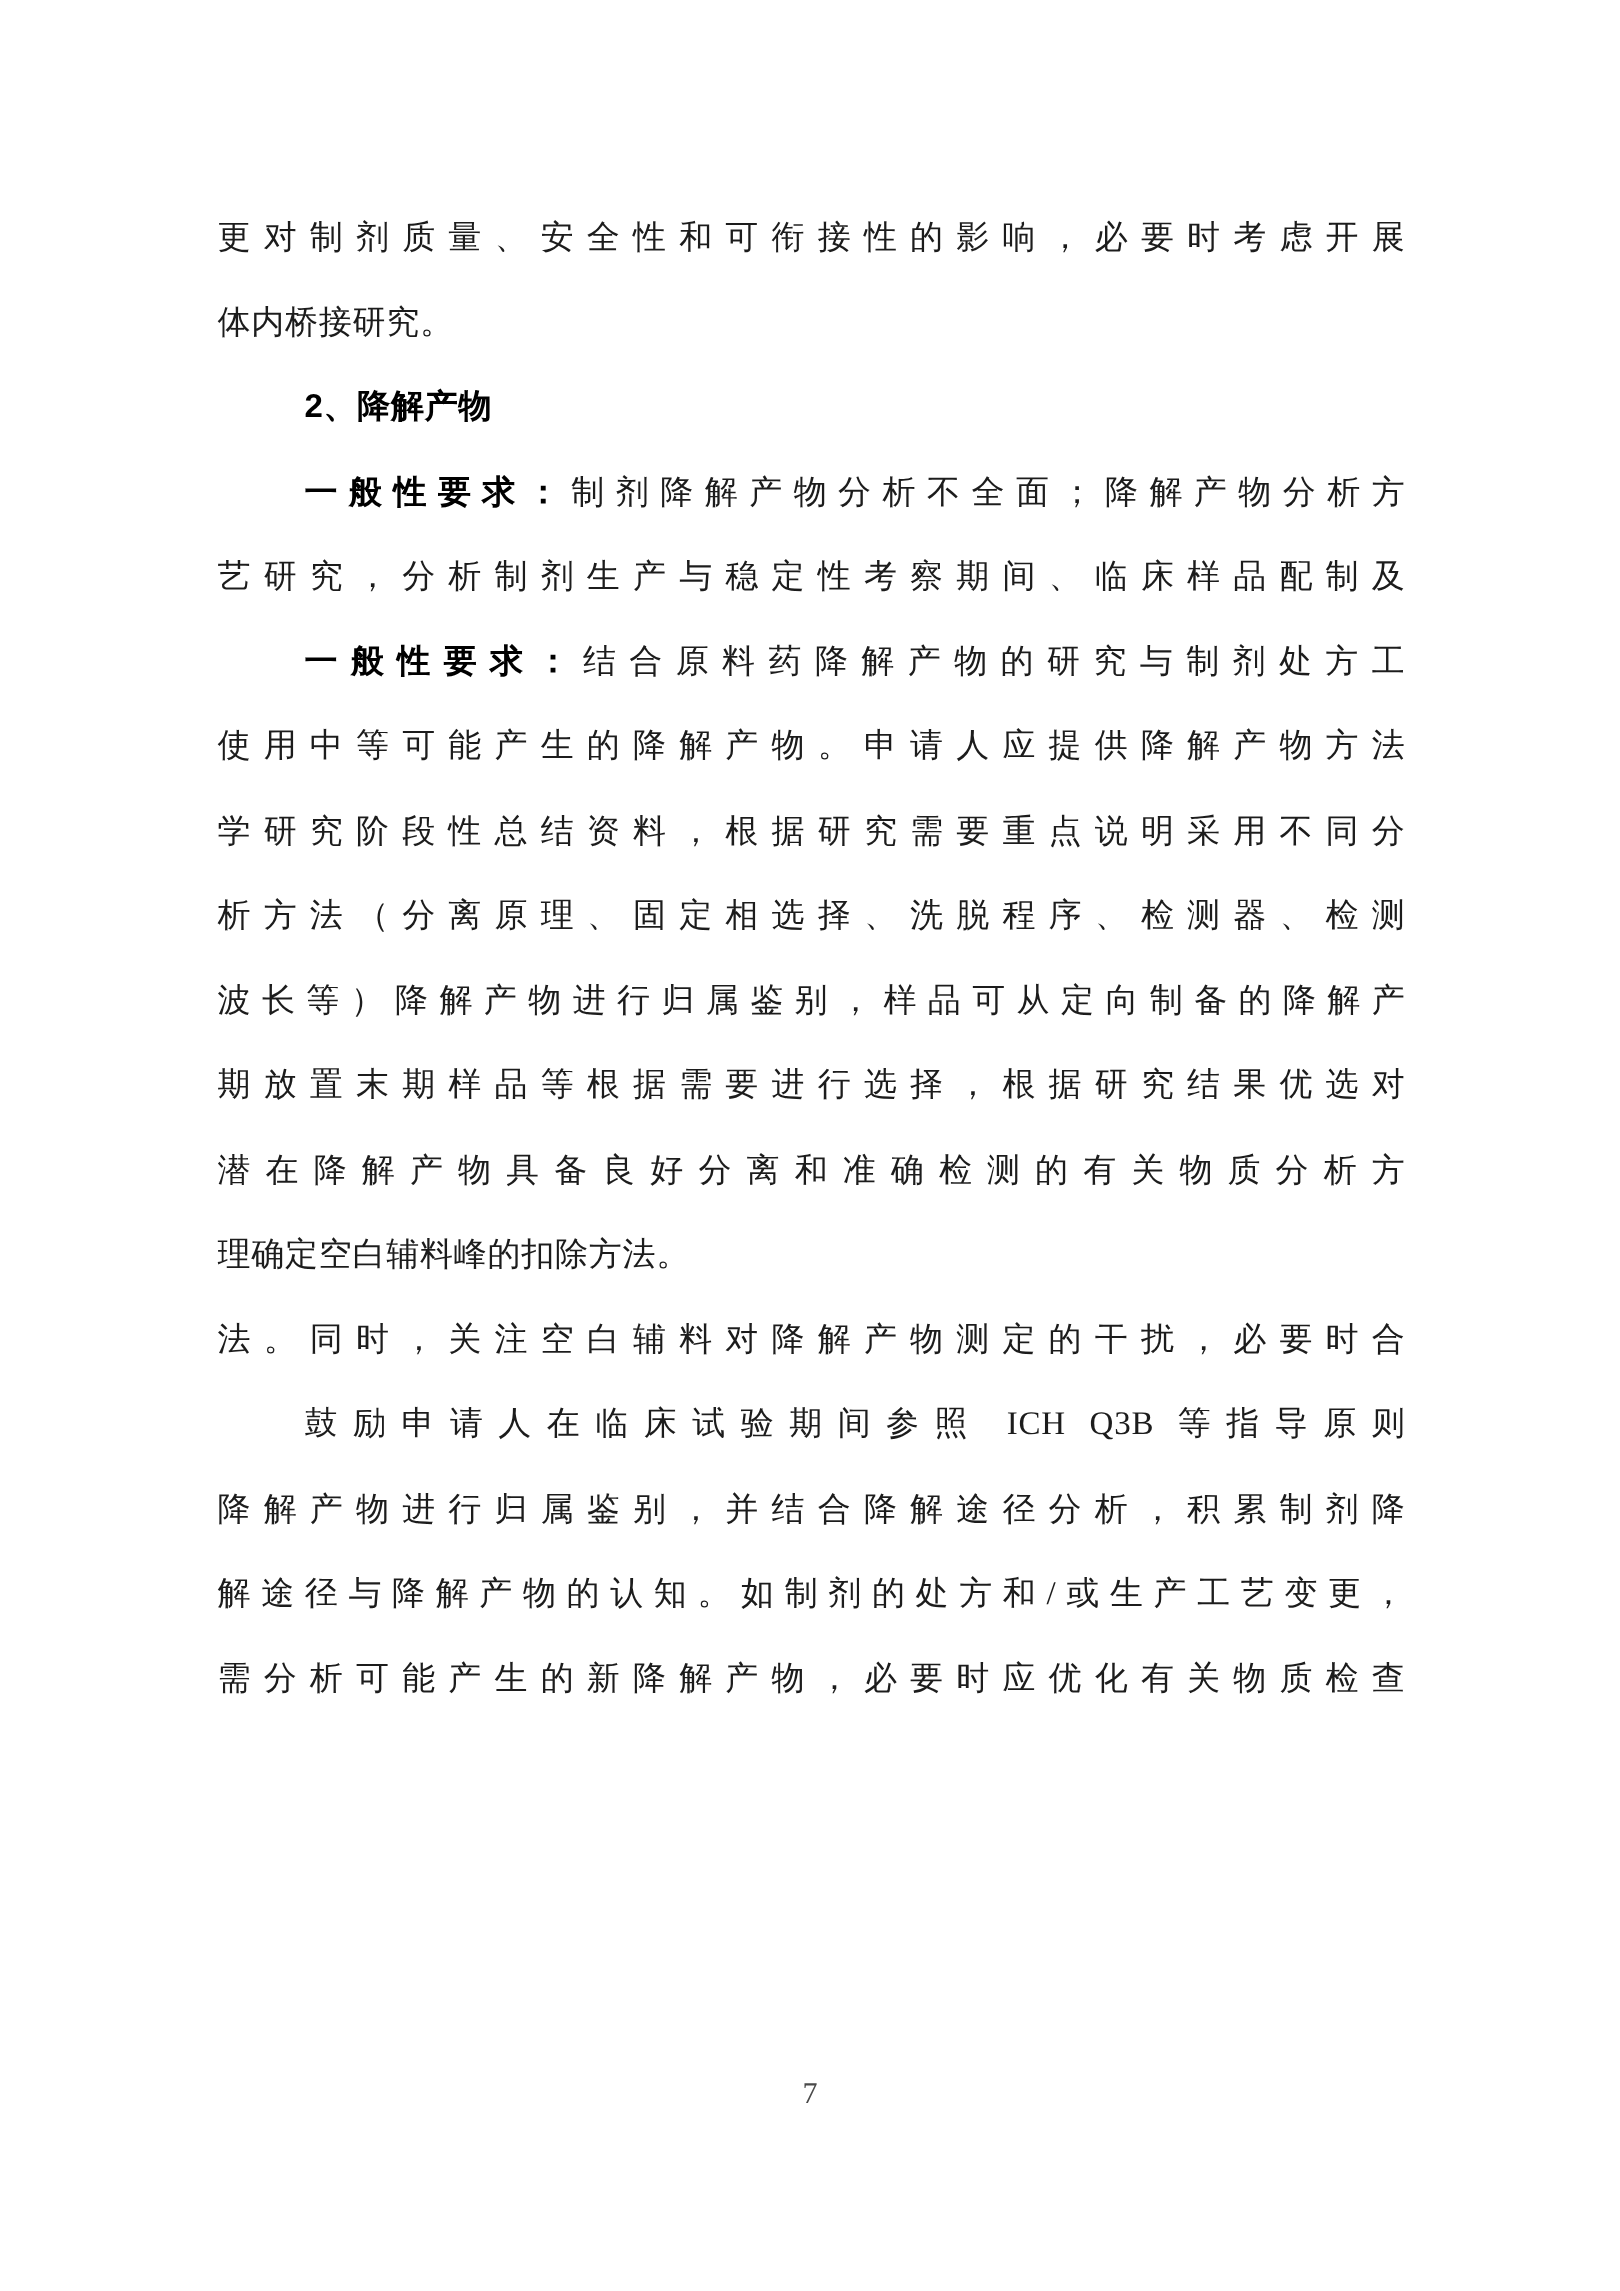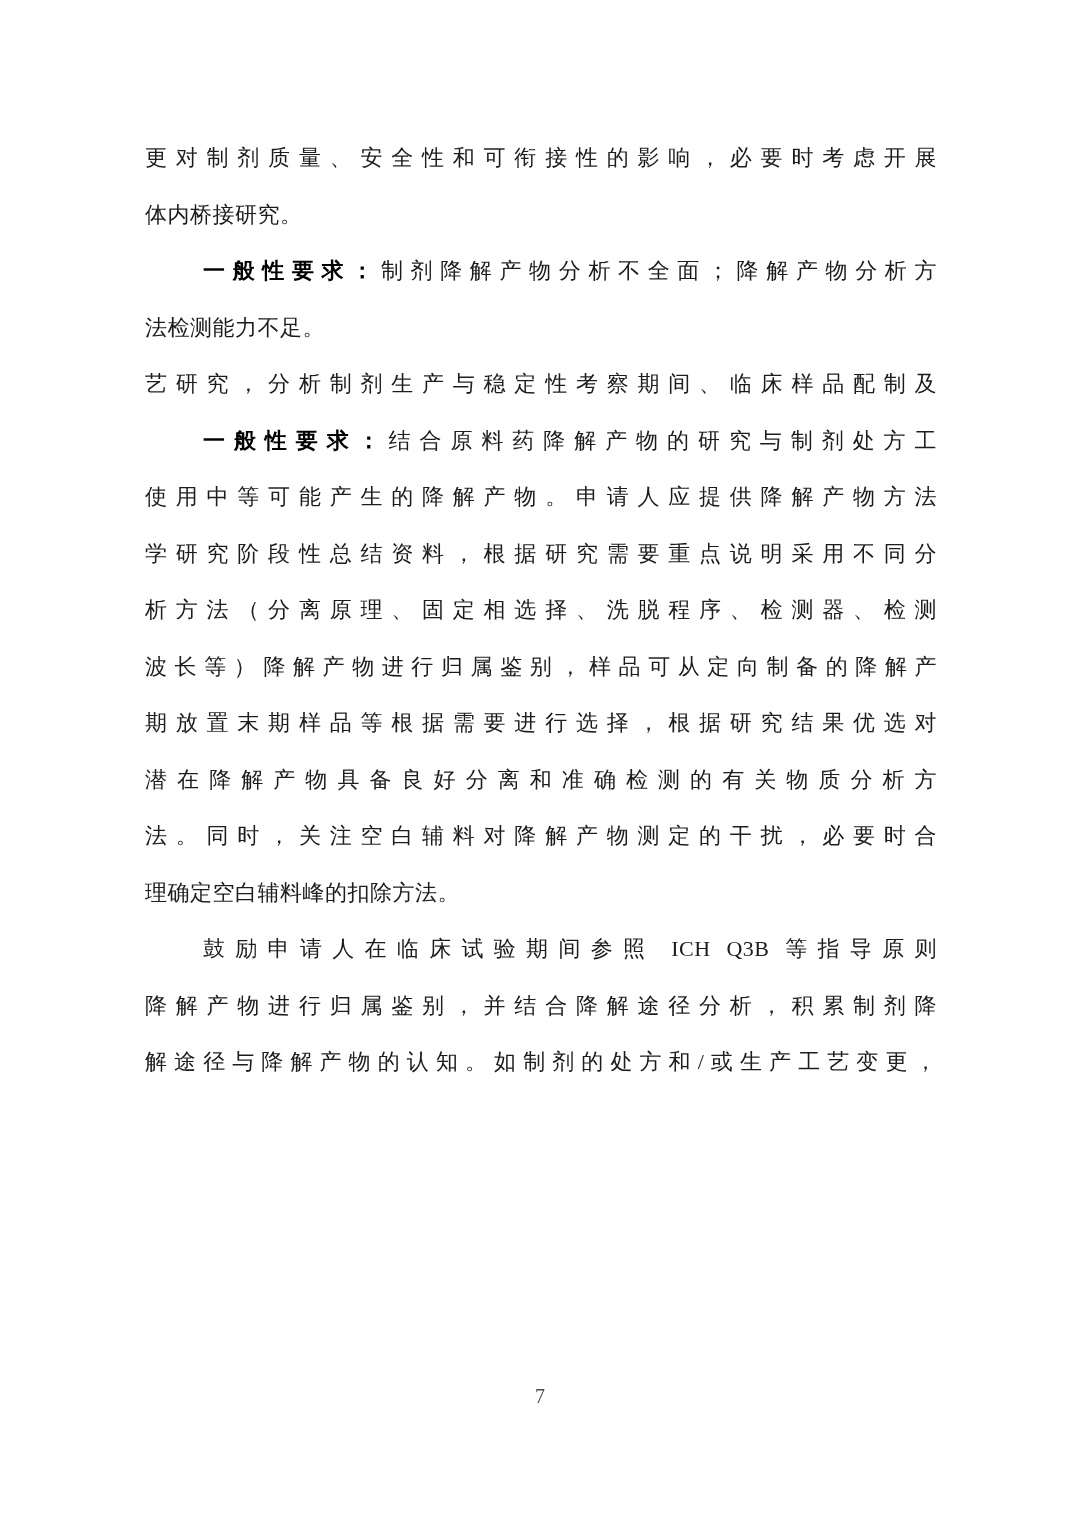--- a/index.html
+++ b/index.html
@@ -61,30 +61,31 @@
     font-family: "Liberation Serif", "DejaVu Serif", serif;
   }
 </style>
 </head>
 <body>
 
 <div class="doc-page">
   <div class="text-block">
       <div class="line just"><span class="seg">更对制剂质量、安全性和可衔接性的影响，必要时考虑开展</span></div>
       <div class="line"><span class="seg">体内桥接研究。</span></div>
+      <div class="line indent"><span class="seg seg-bold">2、降解产物</span></div>
       <div class="line just indent"><span class="seg seg-bold">一般性要求：</span><span class="seg">制剂降解产物分析不全面；降解产物分析方</span></div>
-      <div class="line"><span class="seg">法检测能力不足。</span></div>
       <div class="line just"><span class="seg">艺研究，分析制剂生产与稳定性考察期间、临床样品配制及</span></div>
       <div class="line just indent"><span class="seg seg-bold">一般性要求：</span><span class="seg">结合原料药降解产物的研究与制剂处方工</span></div>
       <div class="line just"><span class="seg">使用中等可能产生的降解产物。申请人应提供降解产物方法</span></div>
       <div class="line just"><span class="seg">学研究阶段性总结资料，根据研究需要重点说明采用不同分</span></div>
       <div class="line just"><span class="seg">析方法（分离原理、固定相选择、洗脱程序、检测器、检测</span></div>
       <div class="line just"><span class="seg">波长等）降解产物进行归属鉴别，样品可从定向制备的降解产</span></div>
       <div class="line just"><span class="seg">期放置末期样品等根据需要进行选择，根据研究结果优选对</span></div>
       <div class="line just"><span class="seg">潜在降解产物具备良好分离和准确检测的有关物质分析方</span></div>
+      <div class="line"><span class="seg">理确定空白辅料峰的扣除方法。</span></div>
       <div class="line just"><span class="seg">法。同时，关注空白辅料对降解产物测定的干扰，必要时合</span></div>
-      <div class="line"><span class="seg">理确定空白辅料峰的扣除方法。</span></div>
       <div class="line just indent"><span class="seg">鼓励申请人在临床试验期间参照 ICH Q3B 等指导原则</span></div>
       <div class="line just"><span class="seg">降解产物进行归属鉴别，并结合降解途径分析，积累制剂降</span></div>
       <div class="line just"><span class="seg">解途径与降解产物的认知。如制剂的处方和/或生产工艺变更，</span></div>
+      <div class="line just"><span class="seg">需分析可能产生的新降解产物，必要时应优化有关物质检查</span></div>
     </div>
   <div class="page-footer">7</div>
 </div>
 
 </body></html>

